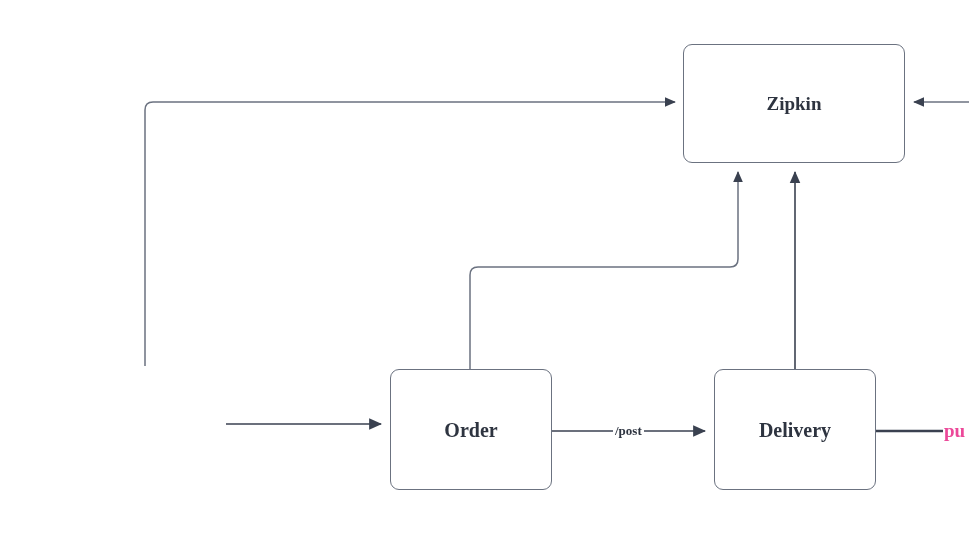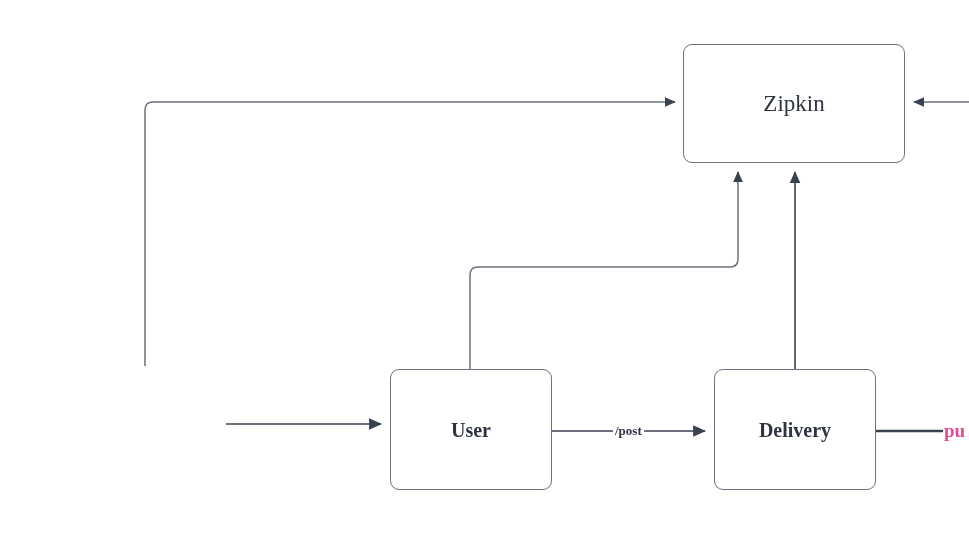--- a/index.html
+++ b/index.html
@@ -43,22 +43,22 @@
     font-family: "Liberation Serif", "DejaVu Serif", serif;
     font-size: 20px;
     line-height: 1;
     color: #2e3440;
     white-space: nowrap;
   }
   .node-label.bold {
     font-weight: bold;
   }
   .node-label.plain {
-    font-weight: normal;
-    font-size: 23px;
+    font-weight: bold;
+    font-size: 19px;
   }
   .edge-label {
     position: absolute;
     font-family: "Liberation Serif", "DejaVu Serif", serif;
     font-weight: bold;
     font-size: 13px;
     color: #2e3440;
     background: #ffffff;
     padding: 0 2px;
     white-space: nowrap;
@@ -111,21 +111,21 @@
       <path d="M 969 102 L 914 102" fill="none" stroke="#6b7280" stroke-width="1.5" marker-end="url(#arrow-dark)"></path>
     </g>
   </svg>
 
   <div class="node-box" style="left:683px; top:44px; width:222px; height:119px;">
     <span class="node-label plain">Zipkin</span>
   </div>
 
 
   <div class="node-box" style="left:390px; top:369px; width:162px; height:121px;">
-    <span class="node-label bold">User</span>
+    <span class="node-label bold">Order</span>
   </div>
 
   <div class="node-box" style="left:714px; top:369px; width:162px; height:121px;">
     <span class="node-label bold">Delivery</span>
   </div>
 
   <span class="edge-label" style="left:613px; top:424px;">/post</span>
 
   <span class="edge-label danger" style="left:944px; top:421px;">pu</span>
 

